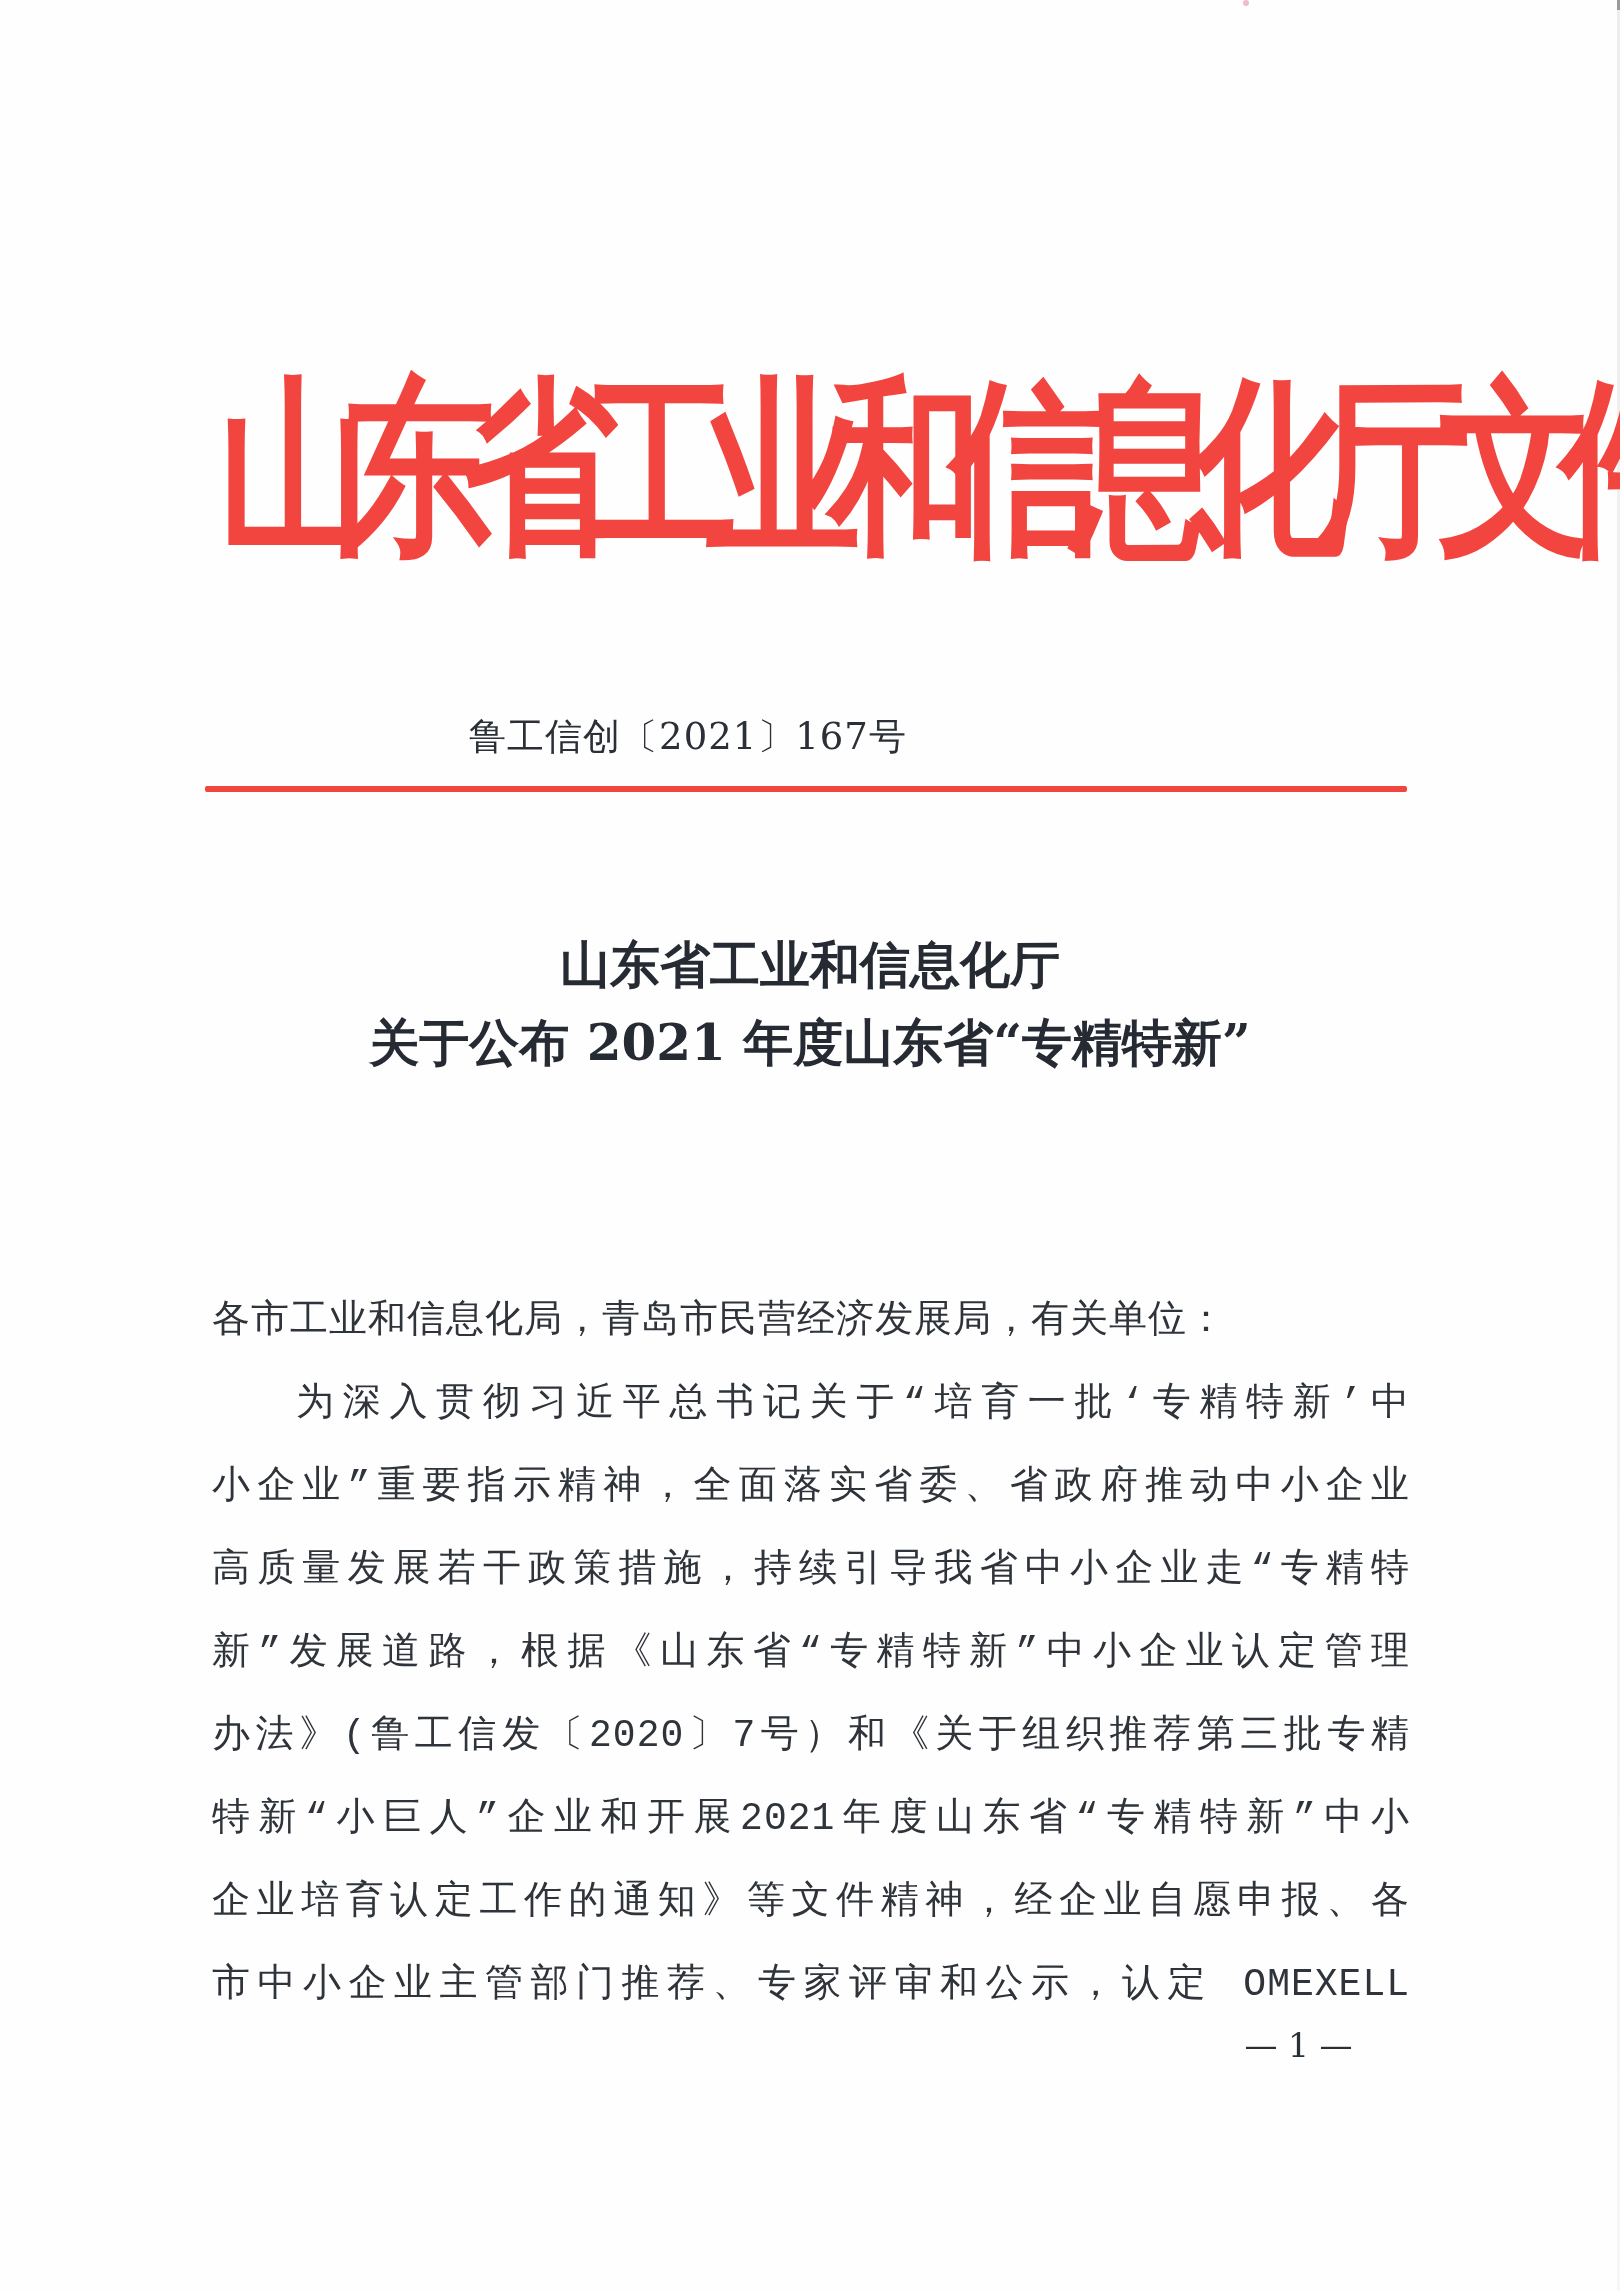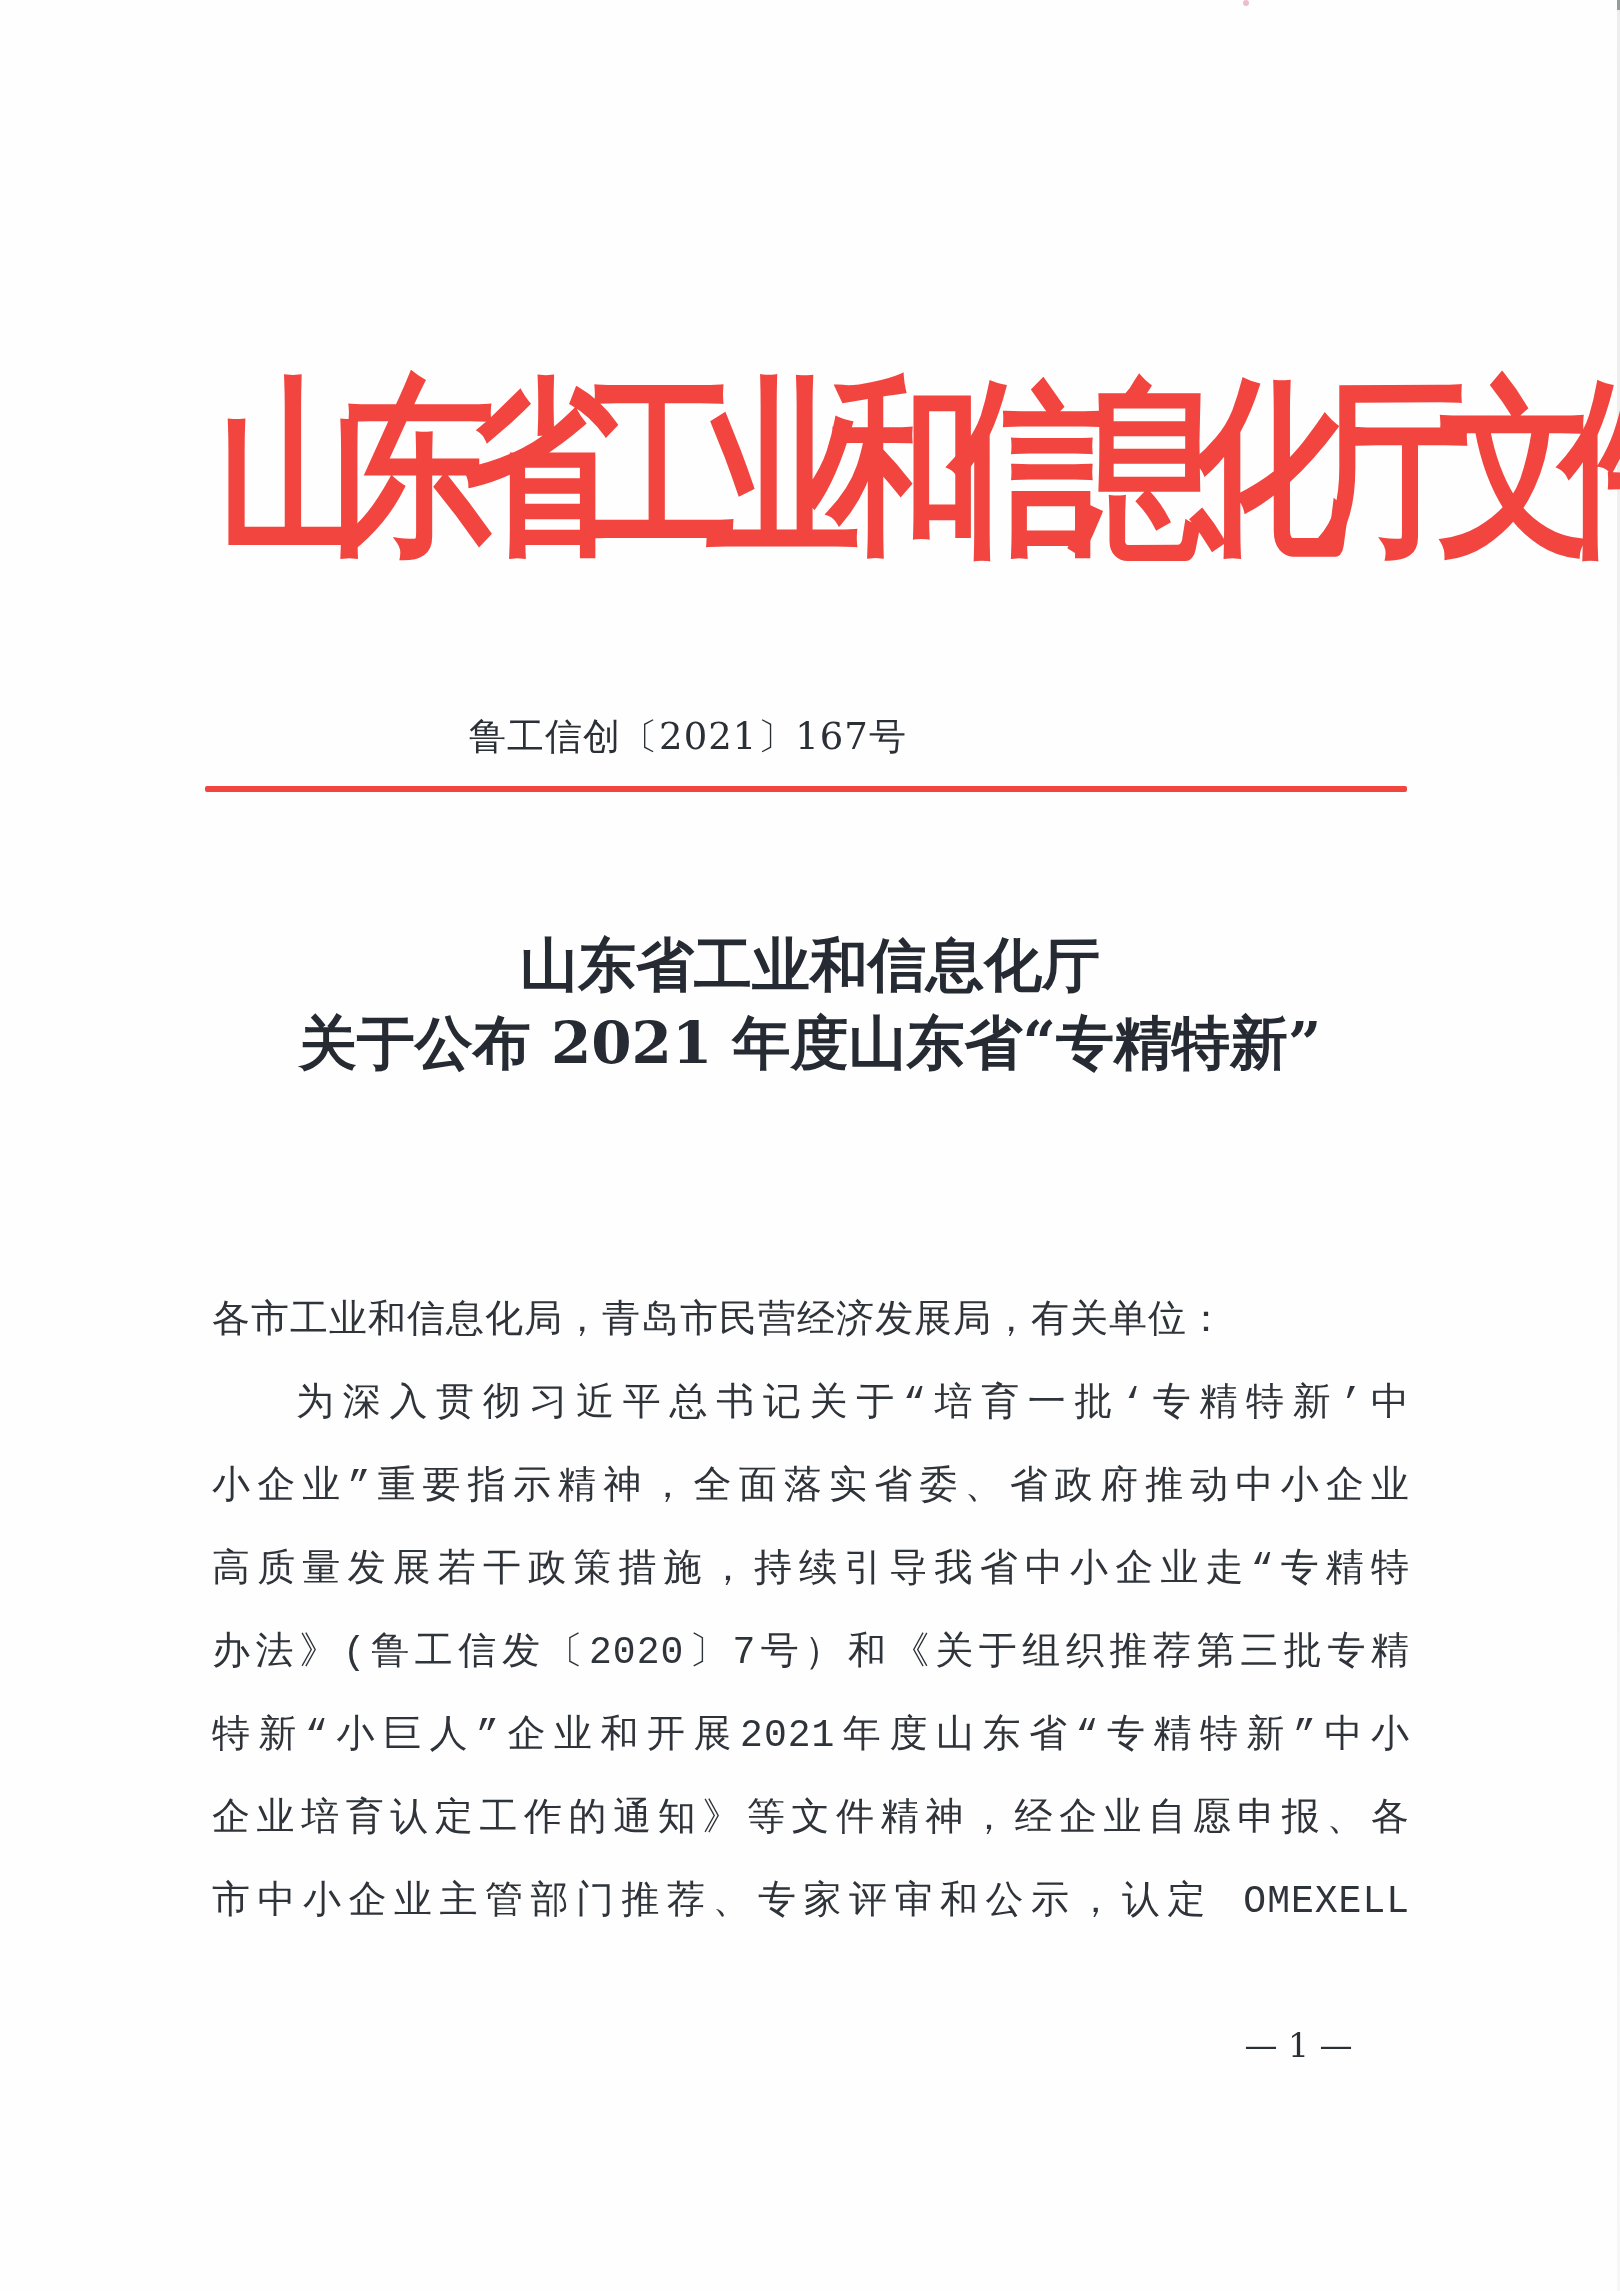--- a/index.html
+++ b/index.html
@@ -87,21 +87,21 @@
 
     .title-block {
       position: absolute;
       left: 0;
       width: 1620px;
       top: 926px;
       text-align: center;
       font-family: "DejaVu Serif", "Liberation Serif", serif;
       font-weight: bold;
       color: #262b33;
-      font-size: 58px;
+      font-size: 50px;
     }
     .title-line {
       display: block;
       height: 78px;
       line-height: 78px;
       white-space: nowrap;
     }
 
     .body-text {
       position: absolute;
@@ -160,20 +160,21 @@
   <div class="title-block">
     <span class="title-line">山东省工业和信息化厅</span>
     <span class="title-line">关于公布 2021 年度山东省“专精特新”</span>
   </div>
 
   <div class="body-text">
     <span class="body-line short">各市工业和信息化局，青岛市民营经济发展局，有关单位：</span>
     <span class="body-line indent">为深入贯彻习近平总书记关于“培育一批‘专精特新’中</span>
     <span class="body-line">小企业”重要指示精神，全面落实省委、省政府推动中小企业</span>
     <span class="body-line">高质量发展若干政策措施，持续引导我省中小企业走“专精特</span>
+    <span class="body-line">新”发展道路，根据《山东省“专精特新”中小企业认定管理</span>
     <span class="body-line">办法》(鲁工信发〔2020〕7号）和《关于组织推荐第三批专精</span>
     <span class="body-line">特新“小巨人”企业和开展2021年度山东省“专精特新”中小</span>
     <span class="body-line">企业培育认定工作的通知》等文件精神，经企业自愿申报、各</span>
     <span class="body-line">市中小企业主管部门推荐、专家评审和公示，认定 OMEXELL</span>
   </div>
 
   <div class="page-number">— 1 —</div>
 </div>
 
 

